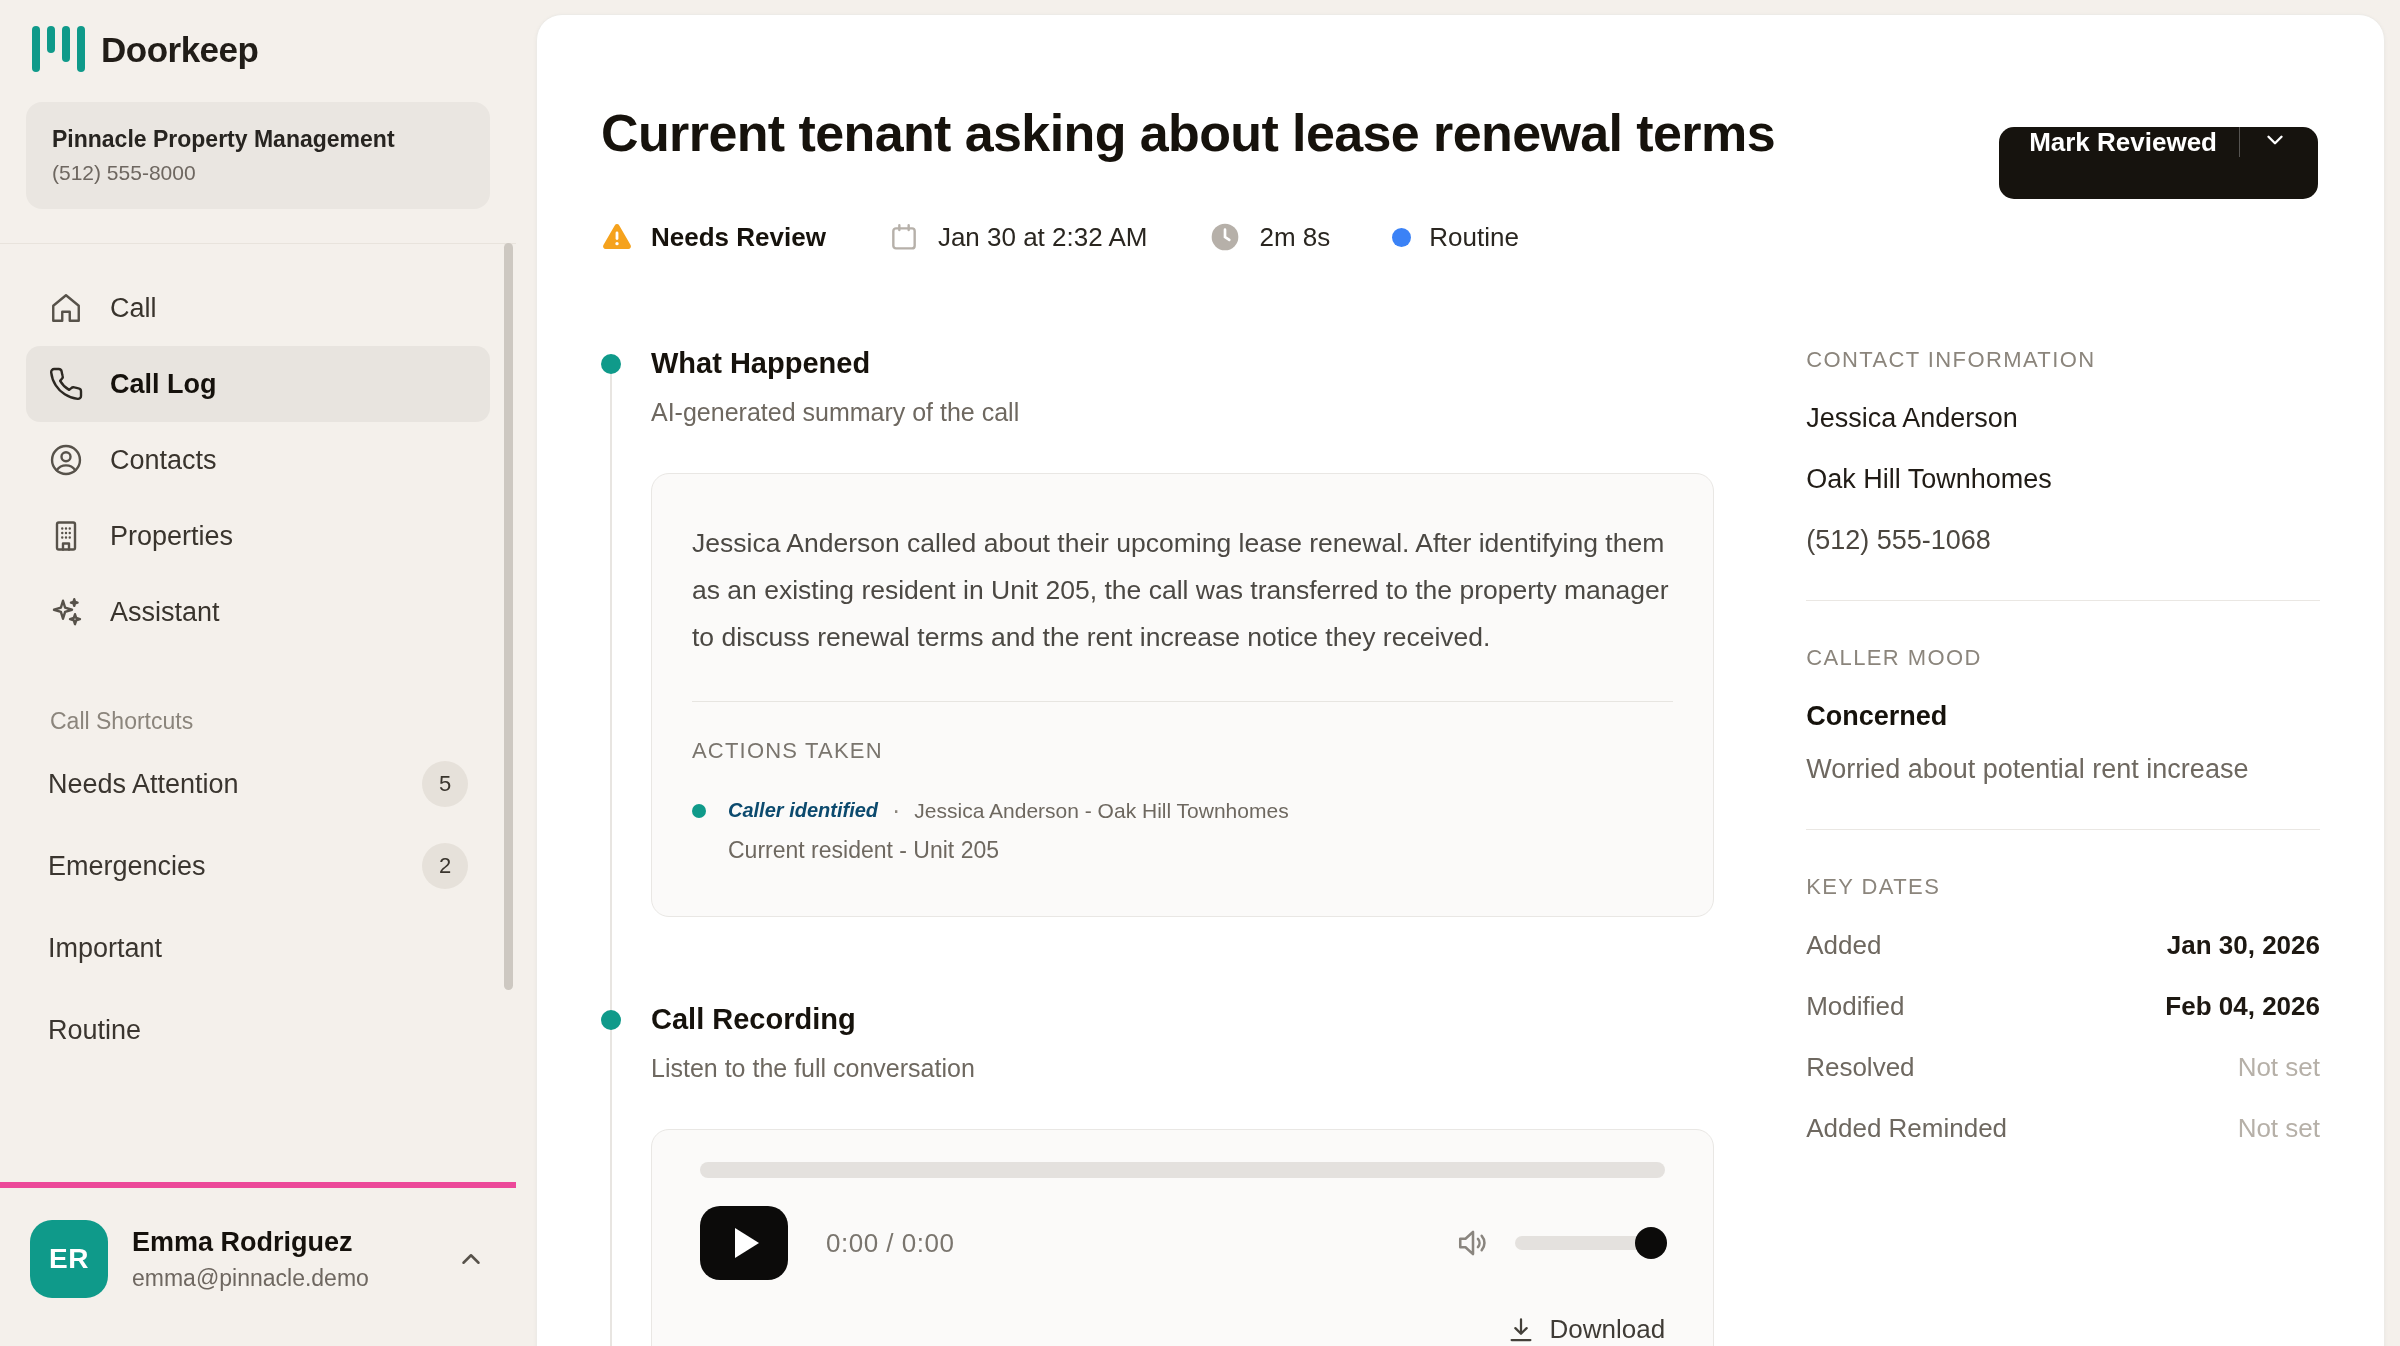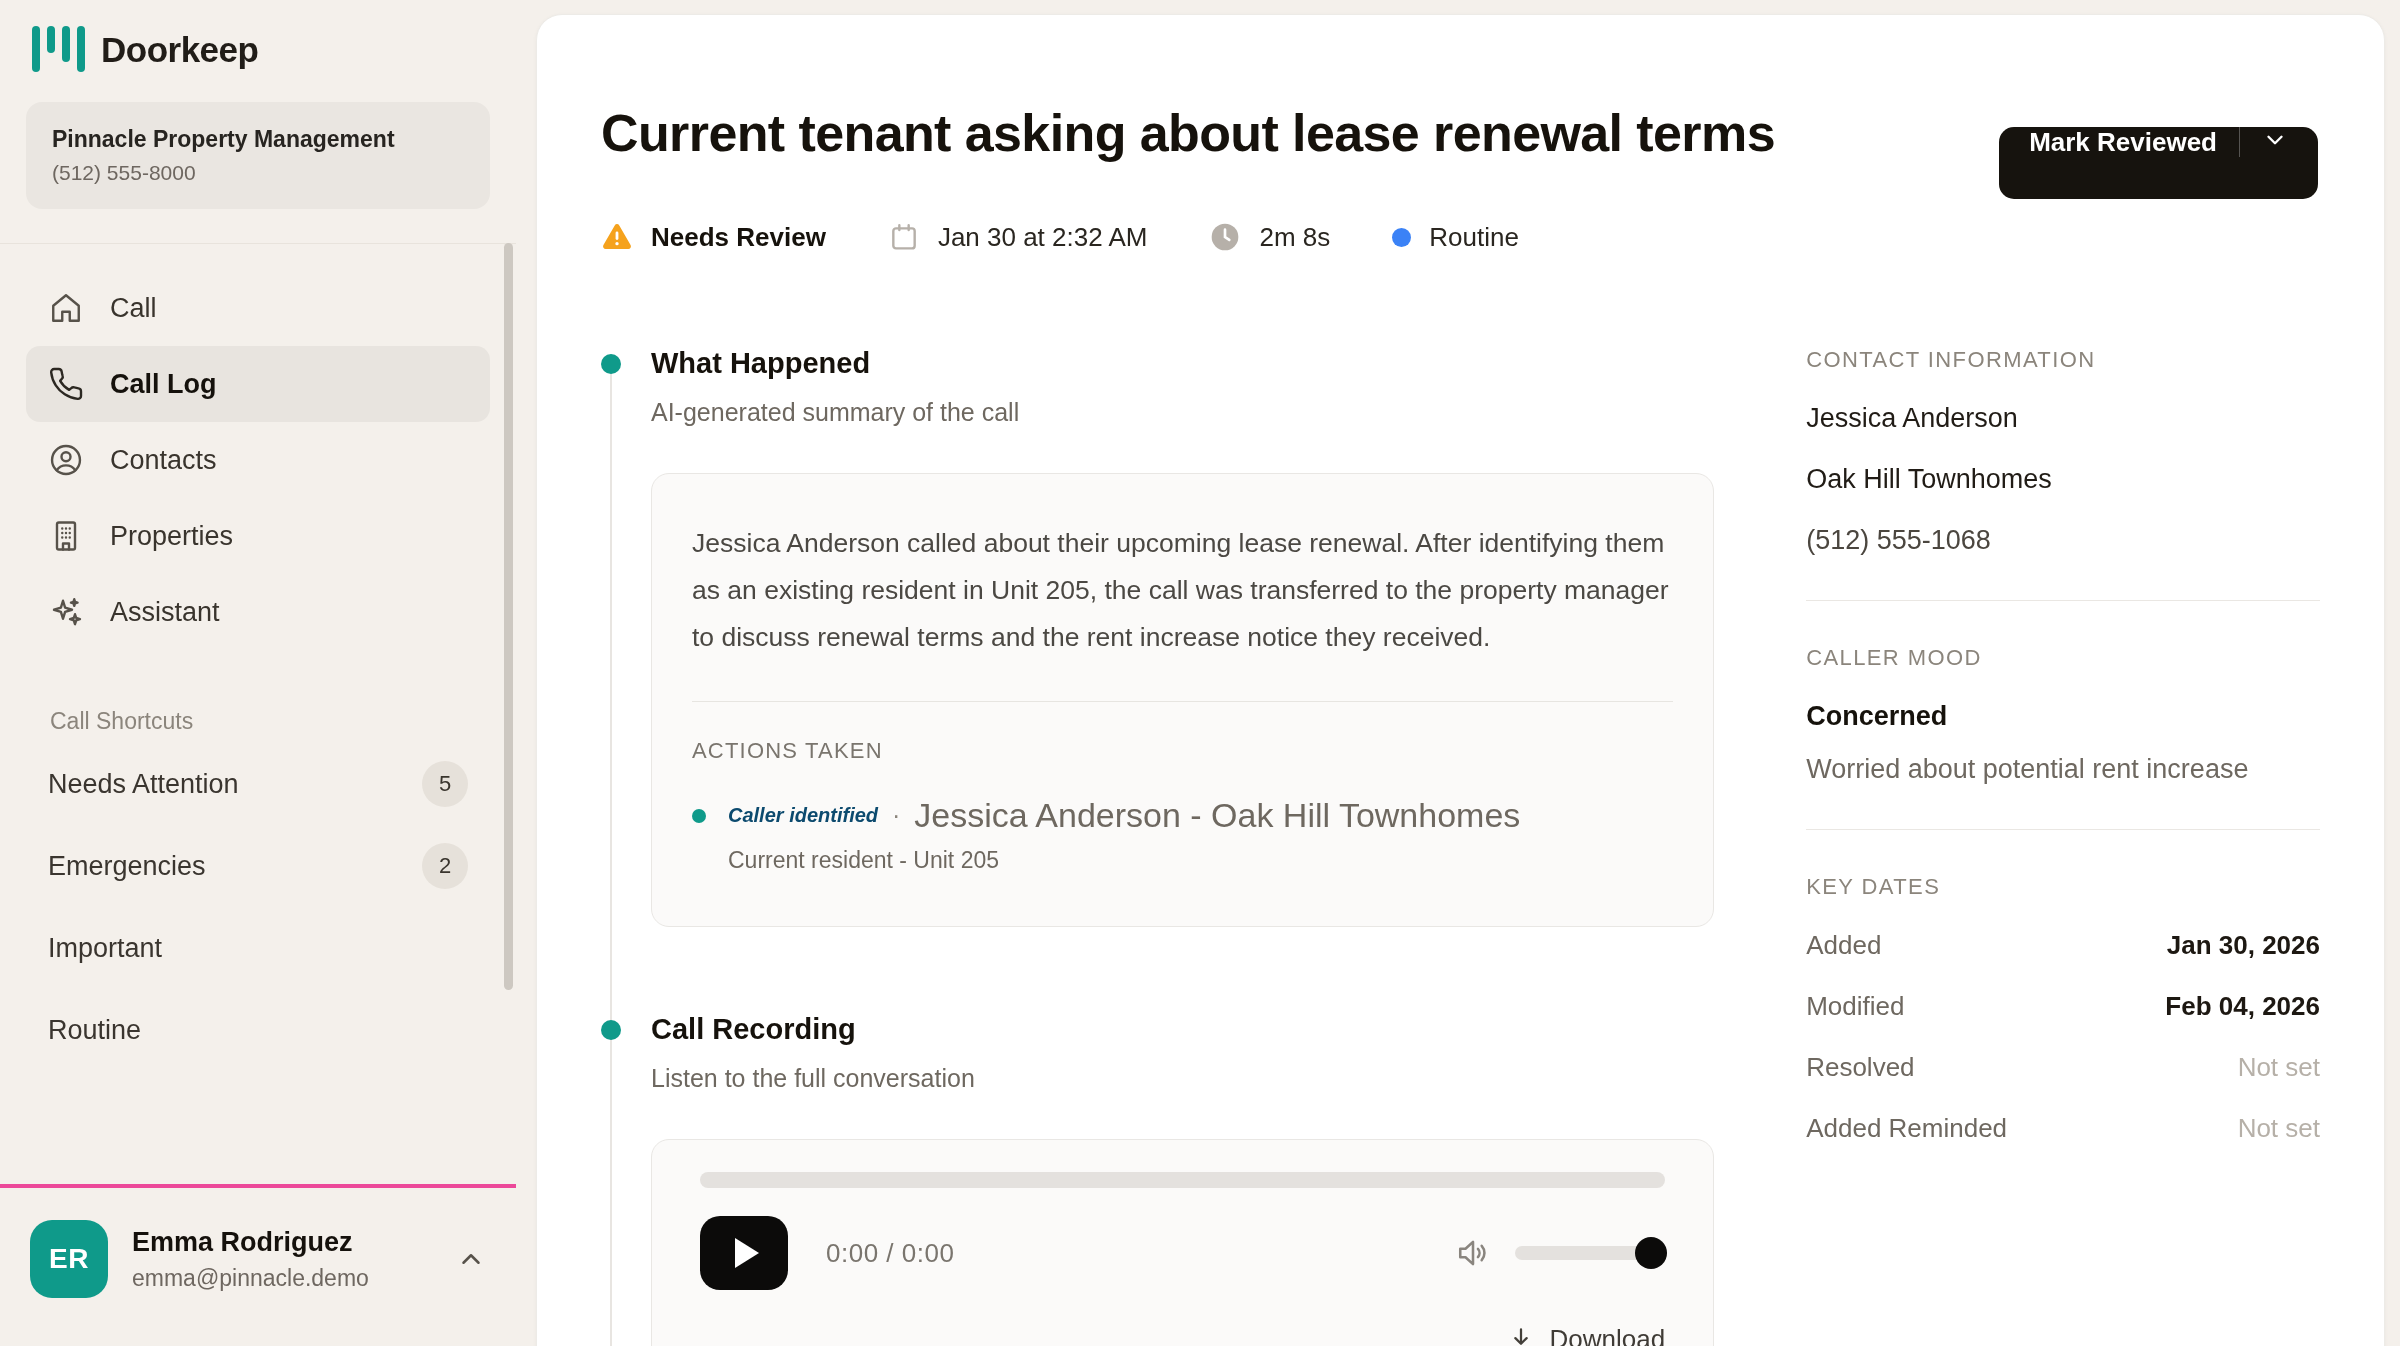--- a/index.html
+++ b/index.html
@@ -56,21 +56,21 @@
     font-size:22px; color:#39342d; font-weight:400;
   }
 
   .sidebar-scroll-thumb {
     position:absolute; right:3px; top:243px; width:9px; height:747px;
     border-radius:5px; background:#cdc8c1;
   }
 
   .sidebar-footer {
     position:absolute; left:0; right:0; bottom:0;
-    border-top:4px solid #ec4899; padding:32px 30px 48px 30px;
+    border-top:6px solid #ec4899; padding:32px 30px 48px 30px;
     display:flex; align-items:center; gap:24px; cursor:pointer; background:#f4f0eb;
   }
   .avatar {
     width:78px; height:78px; border-radius:22px; background:#0f9a8a;
     display:flex; align-items:center; justify-content:center;
     color:#fff; font-size:28px; font-weight:600; letter-spacing:0.5px; flex:0 0 78px;
   }
   .user-name { font-size:27px; font-weight:600; color:#15110c; }
   .user-email { font-size:23px; color:#6e6760; margin-top:7px; }
   .chev-up { margin-left:auto; width:30px; height:30px; color:#57524a; }
@@ -115,21 +115,21 @@
     margin-top:46px; background:#fbfaf9; border:1px solid #e9e7e4; border-radius:18px;
   }
   .summary-card { padding:46px 40px; }
   .summary-text { font-size:26.5px; line-height:47px; color:#4b4843; max-width:990px; }
   .inner-divider { border-top:1px solid #e7e5e1; margin:40px 0 36px 0; }
   .actions-label { font-size:22px; letter-spacing:1.2px; color:#7a756e; font-weight:500; }
   .action-row { display:flex; align-items:center; gap:14px; margin-top:32px; }
   .action-dot { width:14px; height:14px; border-radius:50%; background:#0f9a8a; margin-right:8px; flex:0 0 14px; }
   .action-label { font-size:20px; font-weight:600; color:#0c4a6e;font-style:italic; }
   .action-sep { font-size:25px; color:#8b857c; }
-  .action-detail { font-size:34px; color:#6e6860; }
+  .action-detail { font-size:21px; color:#6e6860; }
   .action-sub { font-size:23px; color:#6e6860; margin:12px 0 6px 36px; }
 
   
   .audio-card { padding:32px 48px 34px 48px; }
   .seek-bar { height:16px; border-radius:8px; background:#e4e1de; cursor:pointer; }
   .player-row { display:flex; align-items:center; margin-top:28px; }
   .play-btn {
     width:88px; height:74px; background:#0c0b0a; border:none; border-radius:20px;
     display:flex; align-items:center; justify-content:center; cursor:pointer;
   }

